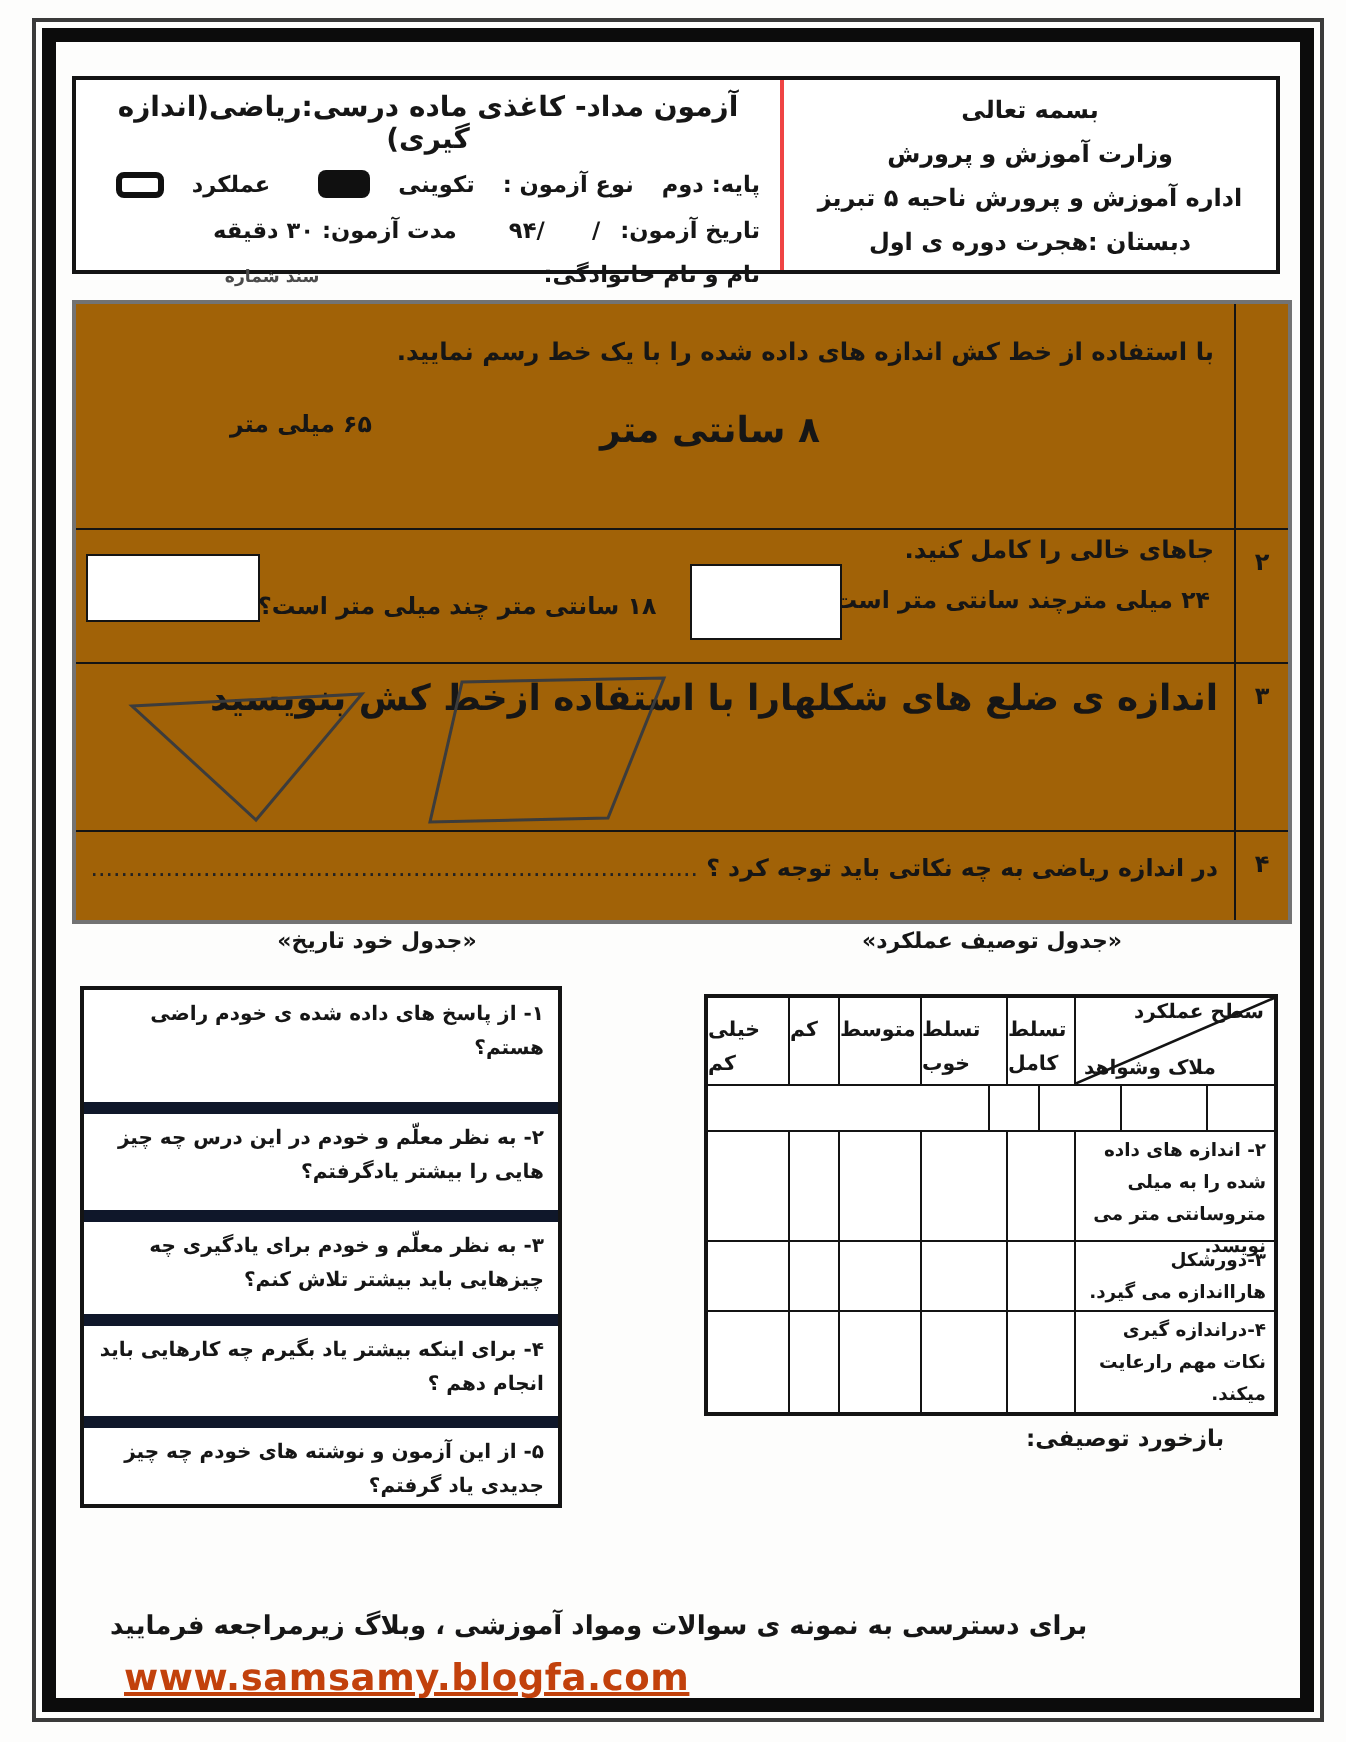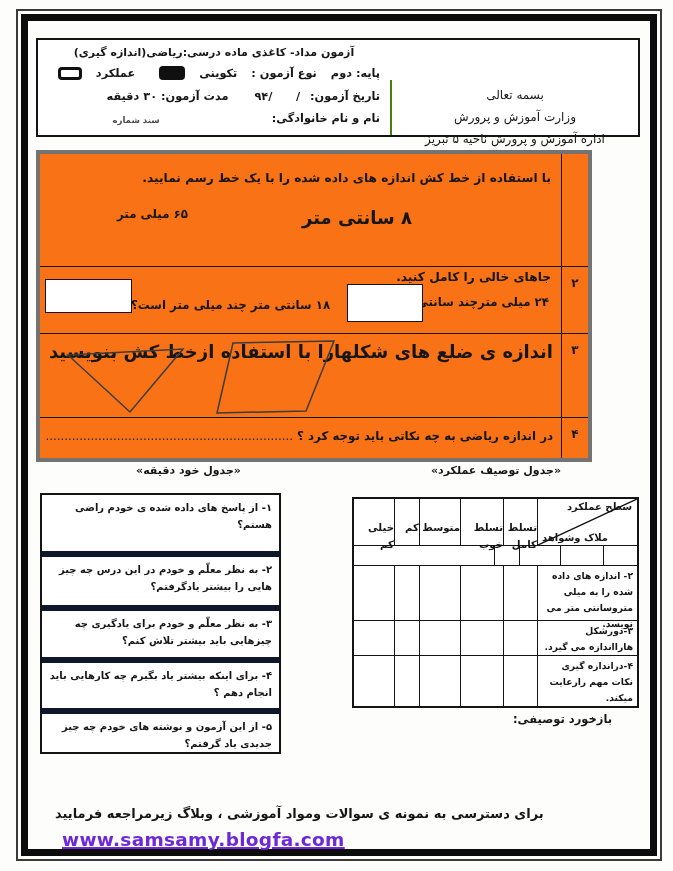--- a/index.html
+++ b/index.html
@@ -7,39 +7,39 @@
   .sheet { position:relative; width:673px; height:871px; background:#fdfdfc; overflow:hidden;
            direction:rtl; color:#161616; }
   
   .frame-thin  { position:absolute; left:16px; top:9px; right:11px; bottom:10px;
                  border:2px solid #3a3a3a; }
   .frame-thick { position:absolute; left:21px; top:14px; right:16px; bottom:15px;
                  border:7px solid #0c0c0c; }
   
   .header-box { position:absolute; left:36px; top:38px; width:604px; height:99px;
                 border:2px solid #141414; display:flex; direction:rtl; background:#fff; }
-  .hdr-right { width:248px; border-left:2px solid #4d7c0f; text-align:center;
-               font-weight:normal; font-size:12px; padding-top:5px; line-height:1.83;margin-top:40px; }
+  .hdr-right { width:248px; border-left:2px solid #ef4444; text-align:center;
+               font-weight:bold; font-size:12px; padding-top:5px; line-height:1.83; }
   .hdr-left  { flex:1; font-weight:bold; }
-  .hl-title { text-align:center; font-size:11px; margin-top:6px; }
+  .hl-title { text-align:center; font-size:14px; margin-top:6px; }
   .hl-row { display:flex; align-items:center; padding:0 10px; font-size:11.3px; }
   .hl-row2 { margin-top:7px; }
   .hl-row2 > * + * { margin-inline-start:14px; }
   .gap-lg { margin-inline-start:24px !important; }
   .chk-filled { width:26px; height:14px; background:#101010; border-radius:4px; flex:none; }
   .chk-empty  { width:24px; height:13px; background:#fff; border:3px solid #101010;
                 border-radius:4px; flex:none; }
   .hl-row3 { margin-top:10px; }
   .date-val { white-space:pre; margin-inline-start:10px; }
   .duration { margin-inline-start:26px; }
   .hl-row4 { margin-top:9px; align-items:flex-start; }
   .doc-number { font-size:8.6px; color:#4a4a4a; margin-inline-start:112px; margin-top:3px; }
   
-  .qtable { position:absolute; left:36px; top:150px; width:556px; height:312px;
-            border:4px solid #737373; display:flex; flex-direction:column; background:#f97316; }
+  .qtable { position:absolute; left:36px; top:150px; width:610px; height:312px;
+            border:2px solid #737373; display:flex; flex-direction:column; background:#a16207; }
   .qrow { display:flex; direction:rtl; }
   .qrow + .qrow { border-top:1.8px solid #141414; }
   .qr1 { height:112px; } .qr2 { height:67px; } .qr3 { height:84px; } .qr4 { flex:1; }
   .qnum { width:27px; border-left:1.8px solid #141414; text-align:center;
           padding-top:9px; font-weight:bold; font-size:12px; flex:none; }
   .qbody { flex:1; position:relative; font-weight:bold; font-size:12.2px; }
   .q1-text { position:absolute; top:17px; right:10px; }
   .q1-item1 { position:absolute; top:53px; left:262px; font-size:18px; }
   .q1-item2 { position:absolute; top:53px; left:77px;  font-size:11.8px; }
   .q2-intro { position:absolute; top:3px; right:10px; }
@@ -62,40 +62,40 @@
   
   .ptable { position:absolute; left:352px; top:497px; width:287px; height:211px;
             border:2px solid #141414; display:flex; flex-direction:column; background:#fff; }
   .prow { display:flex; direction:rtl; }
   .prow + .prow { border-top:1.6px solid #141414; }
   .ph { height:46px; } .pr1 { height:35px; } .pr2 { height:55px; } .pr3 { height:35px; } .pr4 { flex:1; }
   .pcell { border-left:1.6px solid #141414; flex:none; }
   .pcell:last-child { border-left:none; }
   .pc-crit { width:100px; } .pc-1 { width:34px; } .pc-2 { width:43px; }
   .pc-3 { width:41px; } .pc-4 { width:25px; } .pc-5 { flex:1; }
-  .phead { font-weight:bold; font-size:10.2px; text-align:right; padding-top:20px; line-height:1.7; }
+  .phead { font-weight:bold; font-size:10.2px; text-align:left; padding-top:8px; line-height:1.7; }
   .pcorner { position:relative; font-weight:bold; }
   .pcorner svg { position:absolute; inset:0; width:100%; height:100%; }
   .pc-top    { position:absolute; top:2px;  right:5px; font-size:10px; }
   .pc-bottom { position:absolute; bottom:2px; left:4px; font-size:10px; }
   .pcrit-txt { font-weight:bold; font-size:9.2px; text-align:right; padding:2px 4px 0;
                line-height:1.75; }
   
   .stable { position:absolute; left:40px; top:493px; width:241px; height:261px;
             border:2px solid #141414; display:flex; flex-direction:column; background:#fff; }
   .srow { padding:4px 7px 0; font-weight:bold; font-size:10px; line-height:1.7; text-align:right; }
   .srow + .srow { border-top:6px solid #0f172a; }
   .sr1 { height:58px; } .sr2 { height:55px; } .sr3 { height:54px; } .sr4 { height:52px; } .sr5 { flex:1; }
   
   .feedback { position:absolute; left:513px; top:712px; font-weight:bold; font-size:11.5px;
               white-space:nowrap; }
   .footer-note { position:absolute; left:55px; top:806px; font-weight:bold; font-size:13px;
                  white-space:nowrap; direction:rtl; }
   .footer-url { position:absolute; left:62px; top:829px; font-weight:bold; font-size:18.5px;
-                color:#6d28d9; text-decoration:underline; text-decoration-thickness:2px;
+                color:#c2410c; text-decoration:underline; text-decoration-thickness:2px;
                 direction:ltr; letter-spacing:0.3px; }
   svg polygon { fill:none; stroke:#3c3c3c; stroke-width:1.5; }
   .pcorner line { stroke:#141414; stroke-width:1.4; }
 </style>
 </head>
 <body>
 
 <div class="sheet">
   <div class="frame-thin"></div>
   <div class="frame-thick"></div>
@@ -164,21 +164,21 @@
       <div class="qnum">۴</div>
       <div class="qbody">
         <div class="q4-line">
           <span>در اندازه ریاضی به چه نکاتی باید توجه کرد ؟ </span><span class="q4-dots">.......................................................................................................................</span>
         </div>
       </div>
     </div>
   </div>
 
   <div class="caption caption-perf">«جدول توصیف عملکرد»</div>
-  <div class="caption caption-self">«جدول خود دقیقه»</div>
+  <div class="caption caption-self">«جدول خود تاریخ»</div>
 
   <div class="ptable">
     <div class="prow ph">
       <div class="pcell pc-crit pcorner">
         <svg viewBox="0 0 100 46" preserveAspectRatio="none">
           <line x1="0" y1="46" x2="100" y2="0"></line>
         </svg>
         <span class="pc-top">سطح عملکرد</span>
         <span class="pc-bottom">ملاک وشواهد</span>
       </div>

